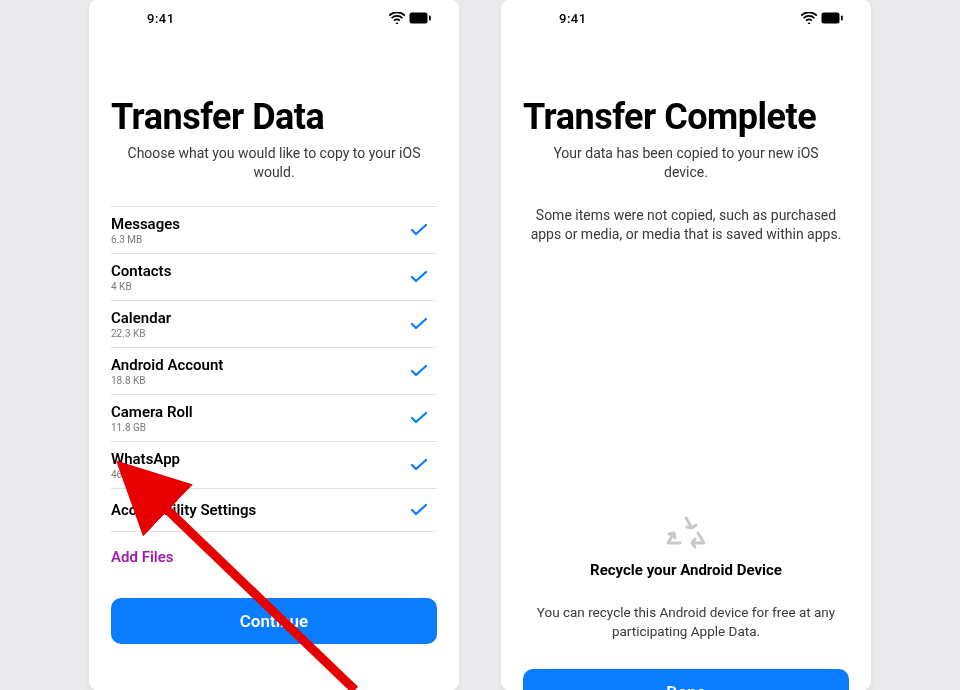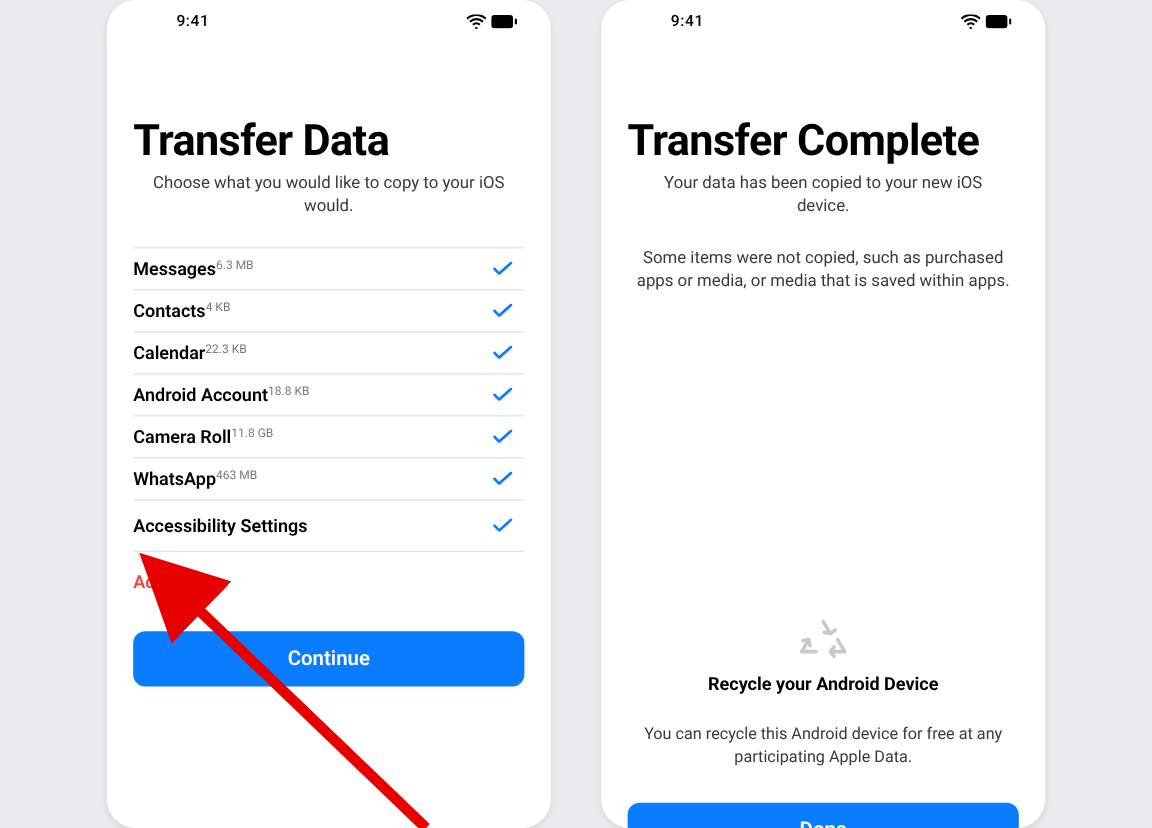--- a/index.html
+++ b/index.html
@@ -16,21 +16,21 @@
     display: flex;
     gap: 42px;
     padding: 0 88px;
     justify-content: center;
     align-items: flex-start;
   }
   .phone {
     width: 370px;
     height: 690px;
     background: #ffffff;
-    border-radius: 24px;
+    border-radius: 8px;
     box-shadow: 0 2px 6px rgba(0,0,0,0.08);
     position: relative;
     overflow: hidden;
   }
   .status-bar {
     height: 36px;
     display: flex;
     align-items: center;
     justify-content: space-between;
     padding: 0 28px 0 58px;
@@ -75,40 +75,40 @@
   }
   .row {
     display: flex;
     align-items: center;
     justify-content: space-between;
     padding: 8px 4px 8px 0;
     border-bottom: 1px solid #e2e2e4;
   }
   .row-main {
     display: flex;
-    flex-direction: row;
+    flex-direction: column;
   }
   .row-label {
     font-size: 15px;
     font-weight: 600;
     color: #000;
   }
   .row-sub {
     font-size: 10px;
     color: #7a7a7e;
     margin-top: 1px;
   }
   .check {
     color: #0a7cff;
     font-size: 16px;
     padding-right: 6px;
   }
   .check svg { display:block; }
   .add-files {
-    color: #ef4444;
+    color: #a21caf;
     font-weight: 600;
     font-size: 15px;
     padding: 16px 0 12px 0;
   }
   .big-button {
     background: #0a7cff;
     color: #fff;
     font-size: 17px;
     font-weight: 600;
     text-align: center;

